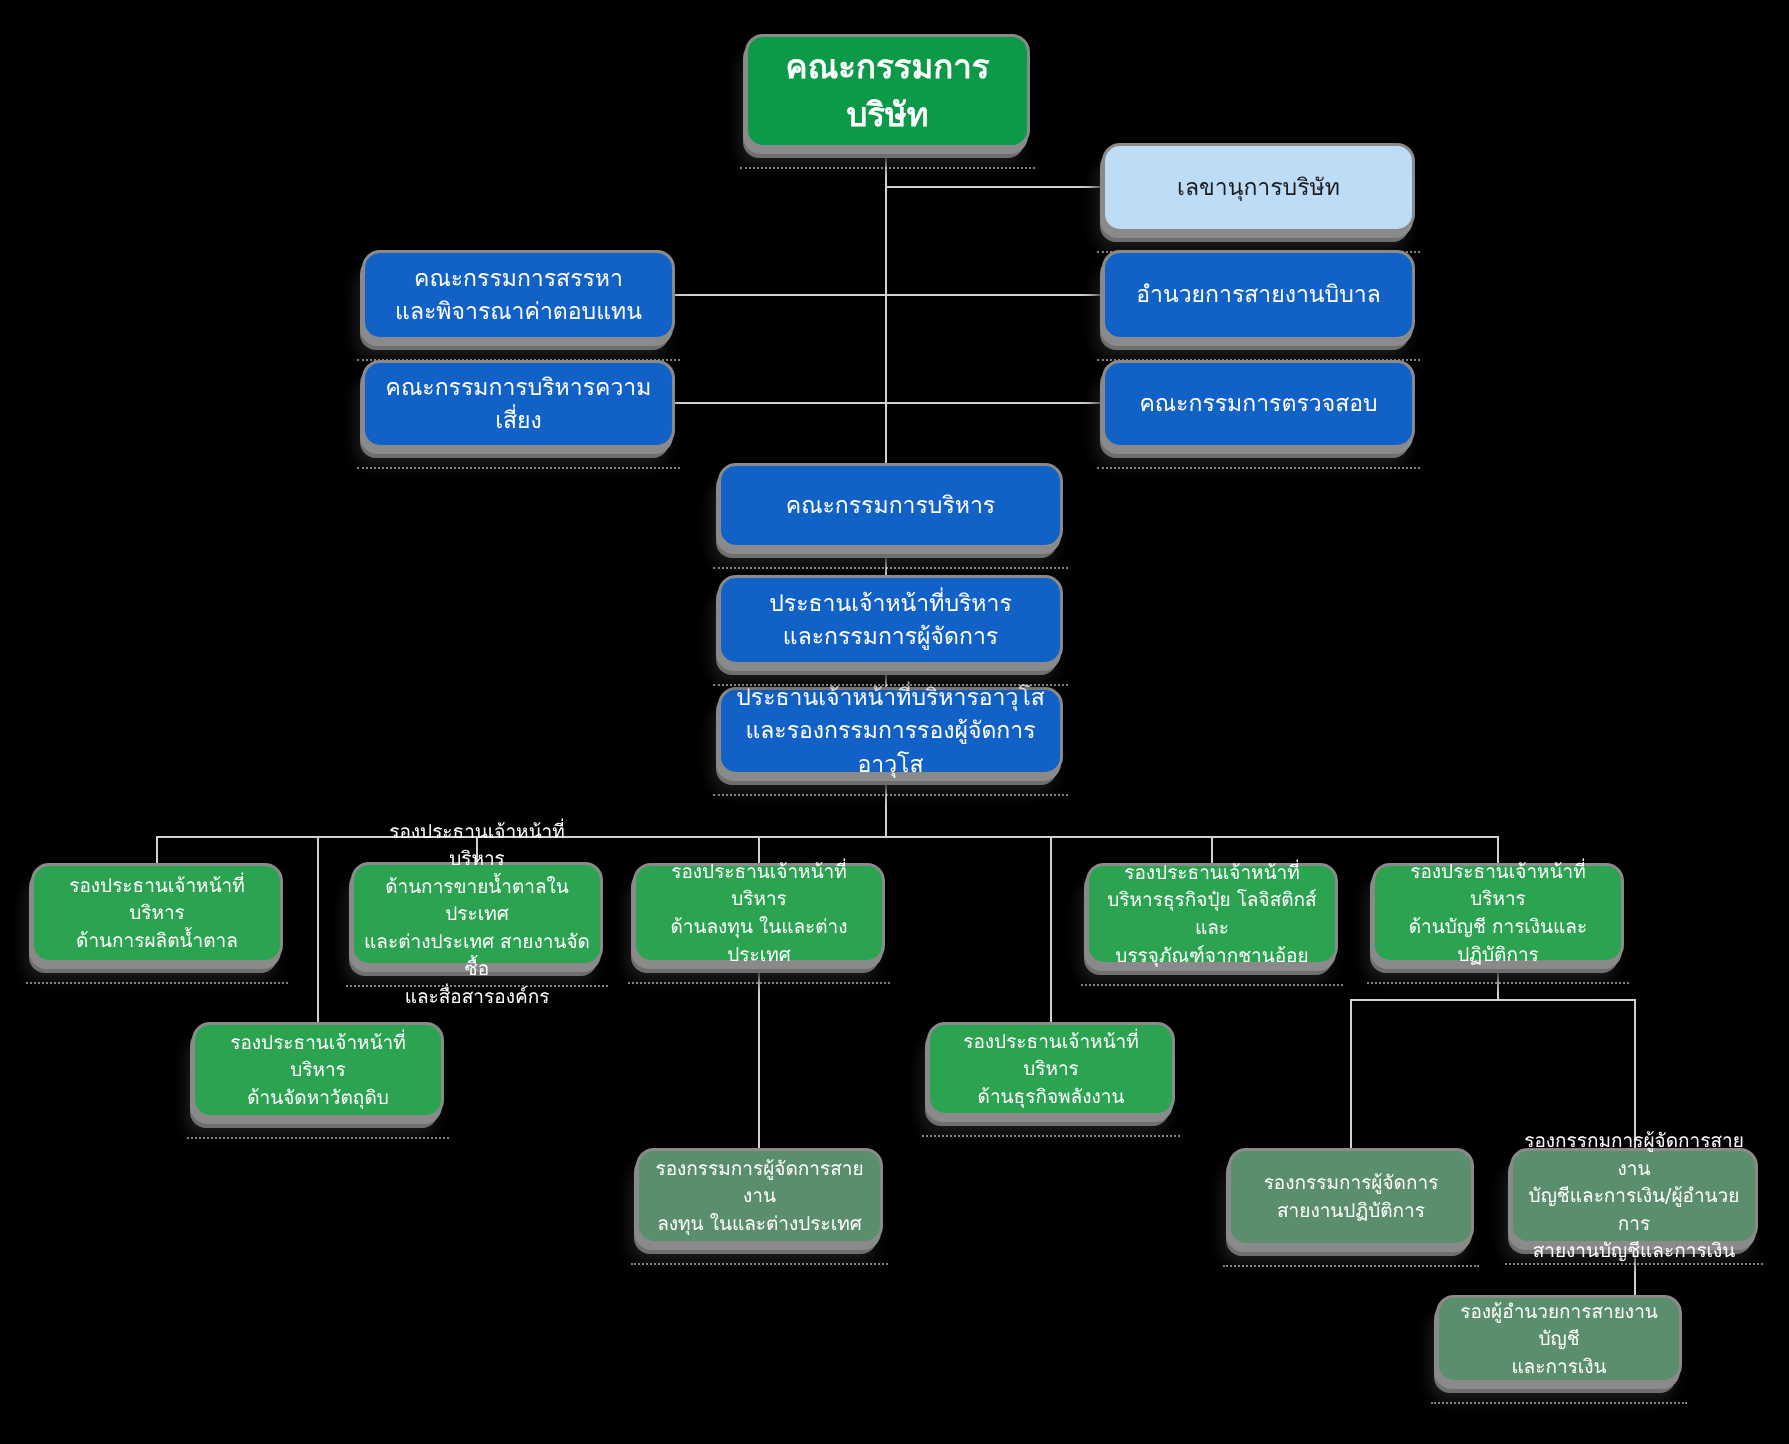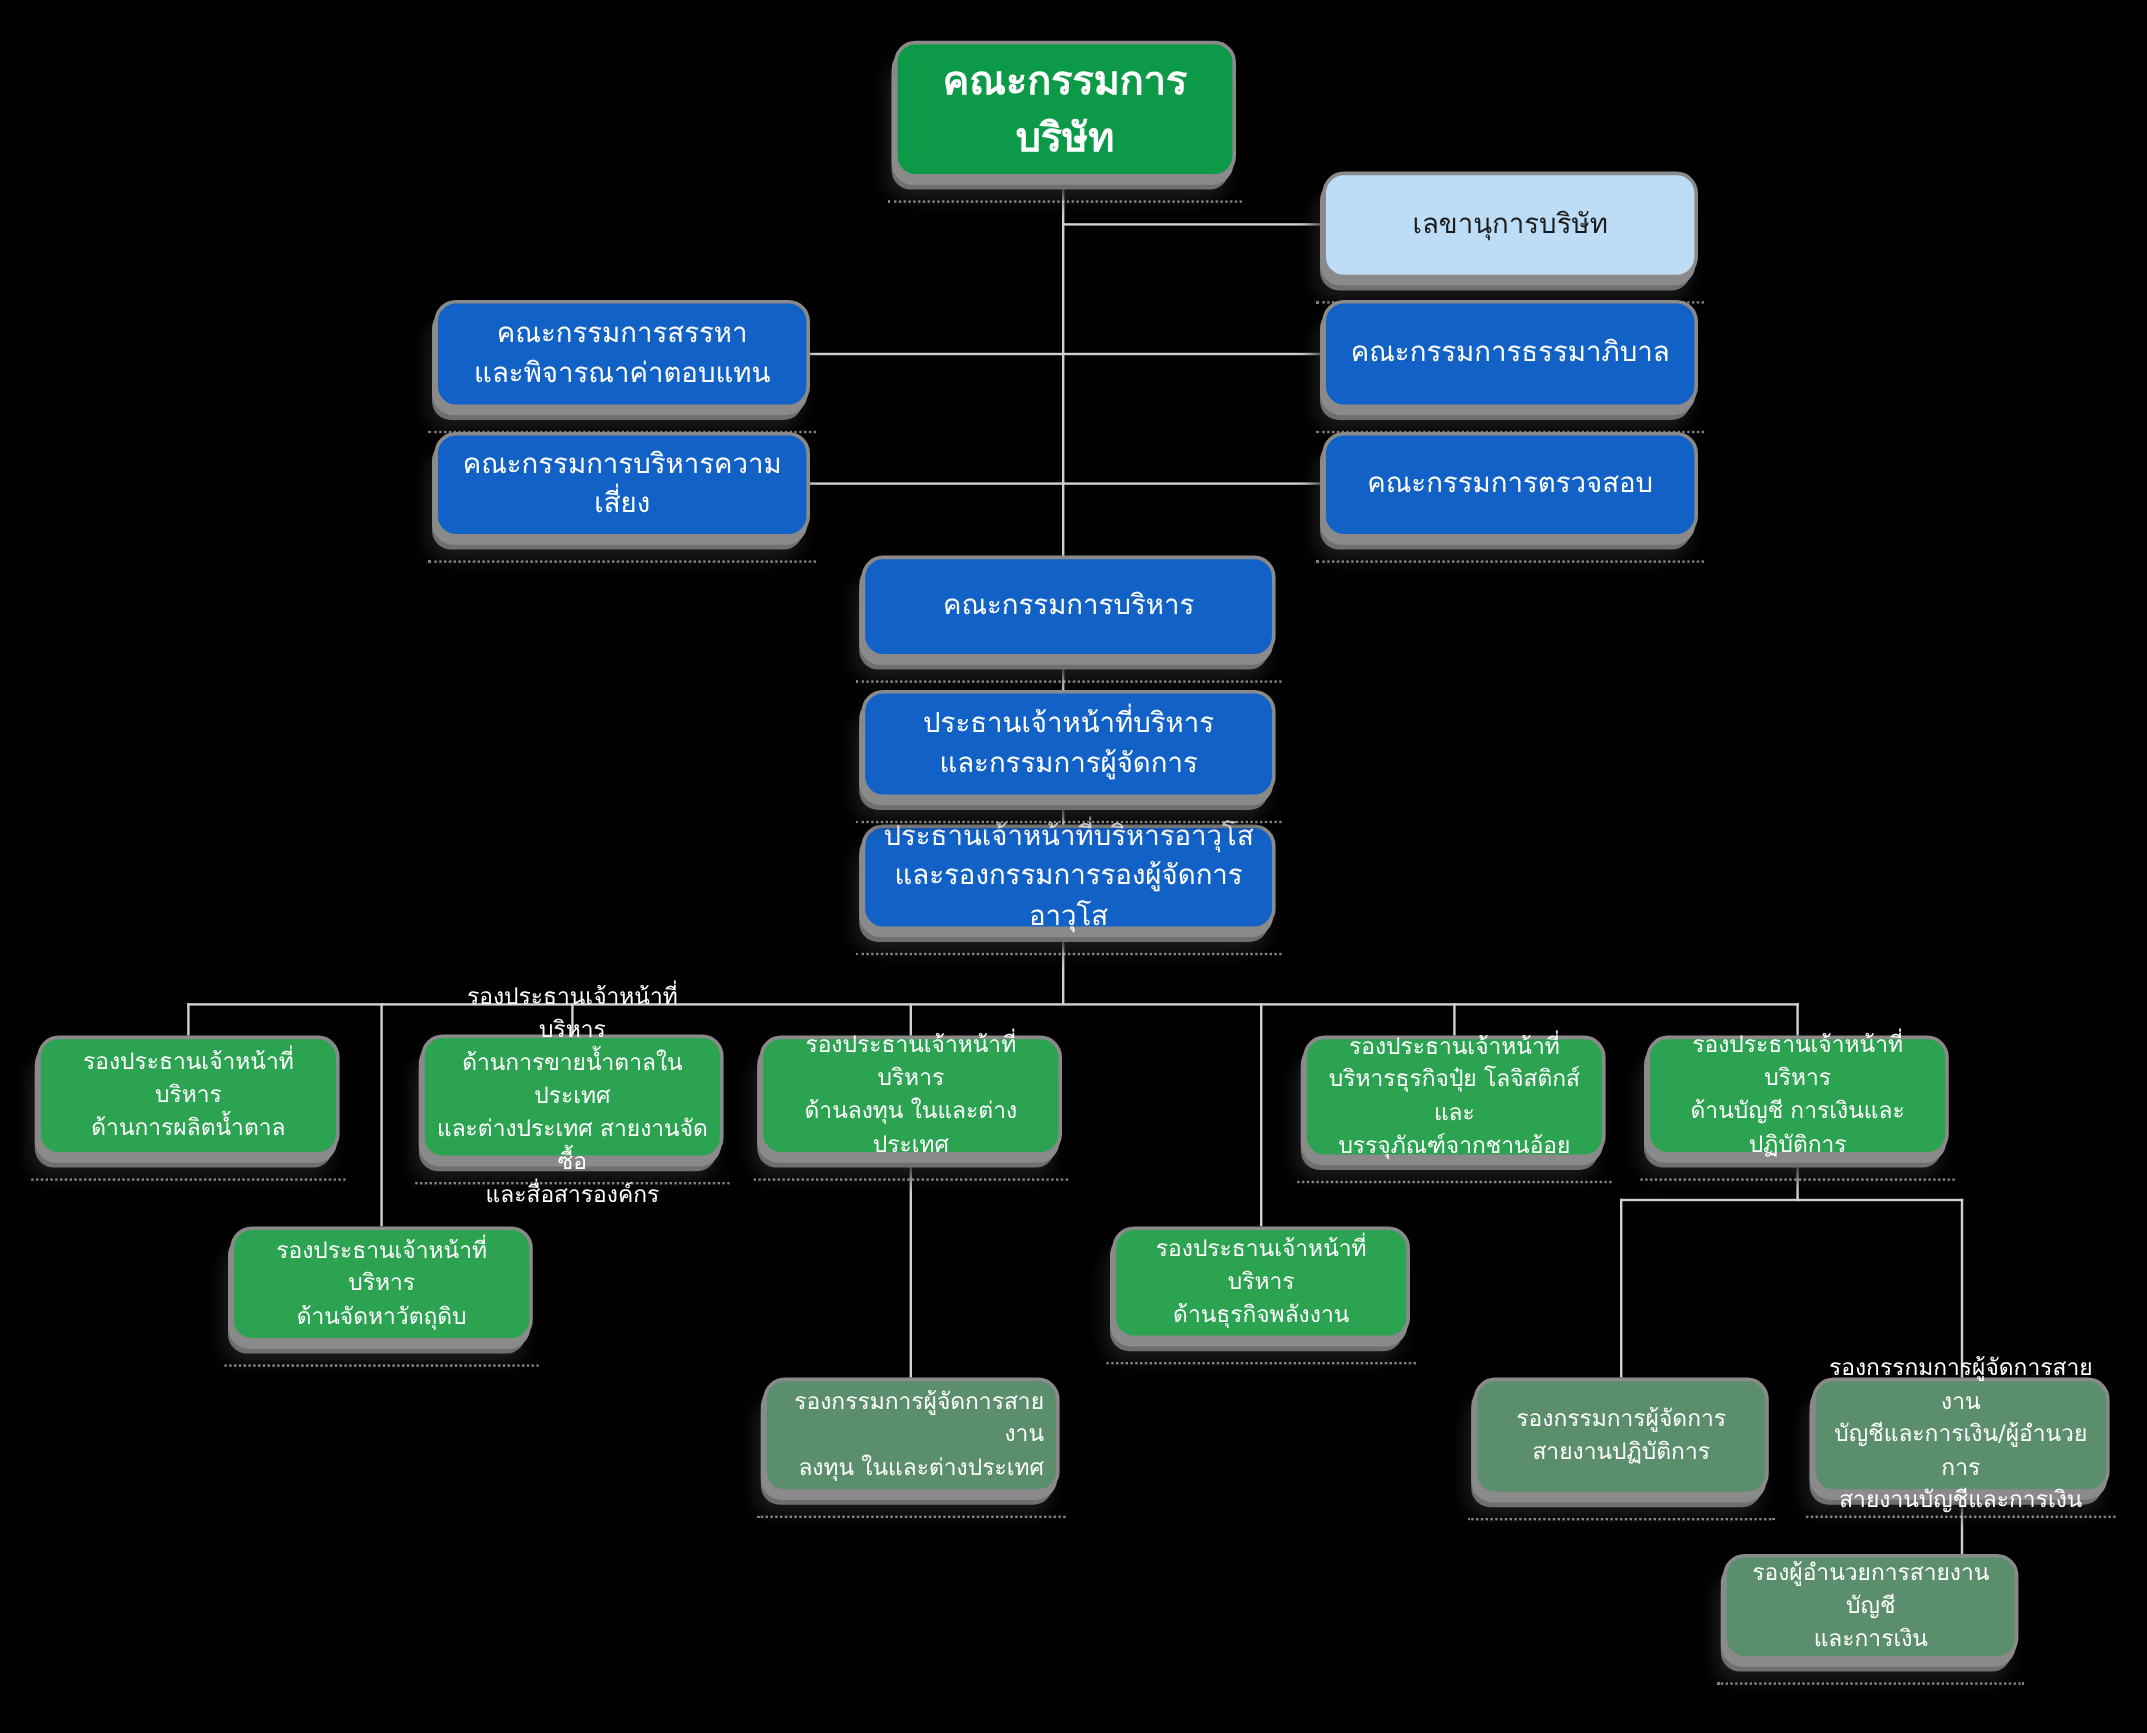--- a/index.html
+++ b/index.html
@@ -89,21 +89,21 @@
 
   <div class="node lightblue" style="left:1102px; top:143px; width:313px; height:89px;">
     <span class="label f-mid">เลขานุการบริษัท</span>
   </div>
 
   <div class="node blue" style="left:362px; top:250px; width:313px; height:90px;">
     <span class="label f-mid">คณะกรรมการสรรหา
 และพิจารณาค่าตอบแทน</span>
   </div>
   <div class="node blue" style="left:1102px; top:250px; width:313px; height:90px;">
-    <span class="label f-mid">คณะกรรมการธรรมาภิบาล</span>
+    <span class="label f-mid">อำนวยการสายงานบิบาล</span>
   </div>
   <div class="node blue" style="left:362px; top:360px; width:313px; height:88px;">
     <span class="label f-mid">คณะกรรมการบริหารความเสี่ยง</span>
   </div>
   <div class="node blue" style="left:1102px; top:360px; width:313px; height:88px;">
     <span class="label f-mid">คณะกรรมการตรวจสอบ</span>
   </div>
 
   <div class="node blue" style="left:718px; top:463px; width:345px; height:85px;">
     <span class="label f-mid">คณะกรรมการบริหาร</span>
@@ -143,21 +143,21 @@
 
   <div class="node green" style="left:192px; top:1022px; width:252px; height:96px;">
     <span class="label f-small">รองประธานเจ้าหน้าที่บริหาร
 ด้านจัดหาวัตถุดิบ</span>
   </div>
   <div class="node green" style="left:927px; top:1022px; width:248px; height:94px;">
     <span class="label f-small">รองประธานเจ้าหน้าที่บริหาร
 ด้านธุรกิจพลังงาน</span>
   </div>
 
-  <div class="node sage" style="left:636px; top:1148px; width:247px; height:96px;text-align:right;">
+  <div class="node sage" style="left:636px; top:1148px; width:247px; height:96px;">
     <span class="label f-small">รองกรรมการผู้จัดการสายงาน
 ลงทุน ในและต่างประเทศ</span>
   </div>
   <div class="node sage" style="left:1228px; top:1148px; width:246px; height:98px;">
     <span class="label f-small">รองกรรมการผู้จัดการ
 สายงานปฏิบัติการ</span>
   </div>
   <div class="node sage" style="left:1510px; top:1148px; width:248px; height:96px;">
     <span class="label f-small">รองกรรกมการผู้จัดการสายงาน
 บัญชีและการเงิน/ผู้อำนวยการ

